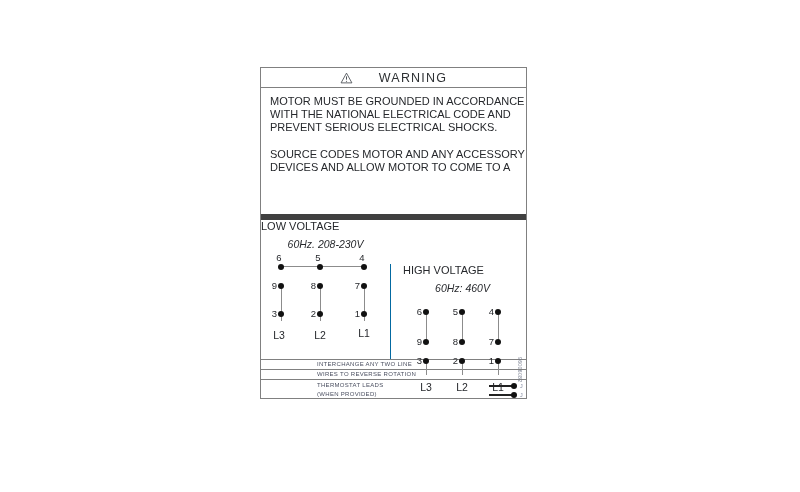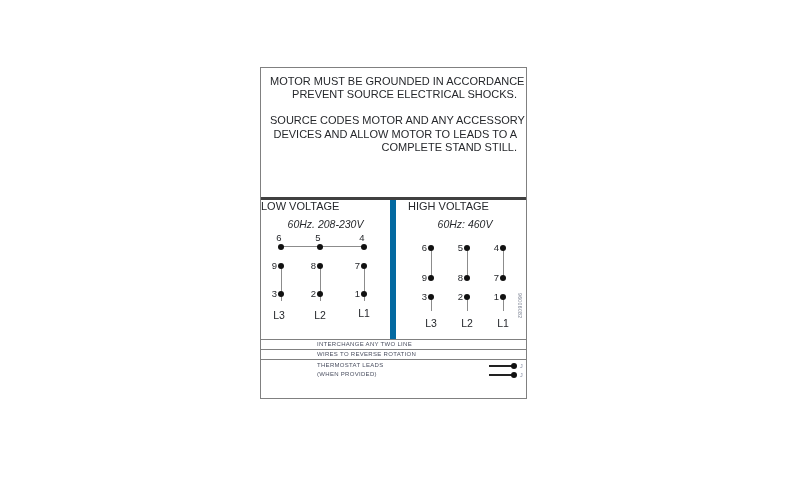--- a/index.html
+++ b/index.html
@@ -5,28 +5,28 @@
   html,body{margin:0;padding:0;background:#ffffff;}
   .stage{position:relative;width:800px;height:492px;background:#ffffff;overflow:hidden;
          font-family:"Liberation Sans",sans-serif;color:#1f2125;}
   .label{position:absolute;left:260px;top:67px;width:267px;height:332px;
          border:1px solid #808080;box-sizing:border-box;background:#fff;}
   
   .hdr{height:20px;border-bottom:1px solid #808080;box-sizing:border-box;
        display:flex;align-items:center;justify-content:center;gap:26px;}
   .hdr .wtitle{font-size:12.5px;letter-spacing:1.2px;color:#2e3134;}
   
-  .wbody{height:132px;border-bottom:3px solid #404040;box-sizing:border-box;
-         padding:7px 9px 4px 9px;text-align:right;}
+  .wbody{height:132px;border-bottom:6px solid #404040;box-sizing:border-box;
+         padding:7px 9px 4px 9px;}
   .wline{font-size:11px;line-height:13.2px;white-space:nowrap;color:#26282c;}
   .pgap{height:13px;}
   
   .volt{height:140px;border-bottom:1px solid #808080;box-sizing:border-box;display:flex;}
   .lv{position:relative;width:129px;}
-  .hv{position:relative;flex:1;border-left:6px solid #0369a1;}
+  .hv{position:relative;flex:1;border-left:1px solid #0369a1;margin-top:44px;}
   .ptitle{position:absolute;top:0;left:0;width:100%;text-align:left;
           font-size:11px;white-space:nowrap;color:#26282c;}
   .psub{position:absolute;top:18px;left:0;width:100%;text-align:center;
         font-size:10.5px;white-space:nowrap;color:#26282c;font-style:italic;}
   .hv .ptitle{transform:translateX(12px);}
   .hv .psub1{top:18px;transform:translateX(4px);}
   .hv .psub2{top:31px;transform:translateX(4px);}
   
   .dot{position:absolute;width:6px;height:6px;border-radius:50%;background:#111;}
   .hbus{position:absolute;height:1px;background:#8c8c8c;}
@@ -49,28 +49,36 @@
   .leadline{width:23px;height:1.5px;background:#222;}
   .leaddot{width:6px;height:6px;border-radius:50%;background:#111;margin-left:-1px;}
   .leadJ{font-size:6px;color:#8b93a8;margin-left:3px;}
 </style>
 </head>
 <body>
 
 <div class="stage">
   <div class="label">
 
+    <div class="hdr">
+      <svg width="13" height="12" viewBox="0 0 24 22">
+        <path d="M12 2 L22 20 L2 20 Z" fill="none" stroke="#4a4f55" stroke-width="1.6"></path>
+        <line x1="12" y1="8" x2="12" y2="14" stroke="#4a4f55" stroke-width="1.8"></line>
+        <circle cx="12" cy="17" r="1.1" fill="#4a4f55"></circle>
+      </svg>
+      <span class="wtitle">WARNING</span>
+    </div>
 
     <div class="wbody">
       <div class="wline">MOTOR MUST BE GROUNDED IN ACCORDANCE</div>
-      <div class="wline">PREVENT SOURCE ELECTRICAL SHOCKS.</div>
+      <div class="wline">WITH THE NATIONAL ELECTRICAL CODE AND</div>
+      <div class="wline">PREVENT SERIOUS ELECTRICAL SHOCKS.</div>
       <div class="pgap"></div>
       <div class="wline">SOURCE CODES MOTOR AND ANY ACCESSORY</div>
-      <div class="wline">DEVICES AND ALLOW MOTOR TO LEADS TO A</div>
-      <div class="wline">COMPLETE STAND STILL.</div>
+      <div class="wline">DEVICES AND ALLOW MOTOR TO COME TO A</div>
     </div>
 
     <div class="volt">
 
       <div class="lv">
         <div class="ptitle">LOW VOLTAGE</div>
         <div class="psub">60Hz. 208-230V</div>
 
         <div class="hbus" style="left:20px;top:46px;width:84px;"></div>
 

